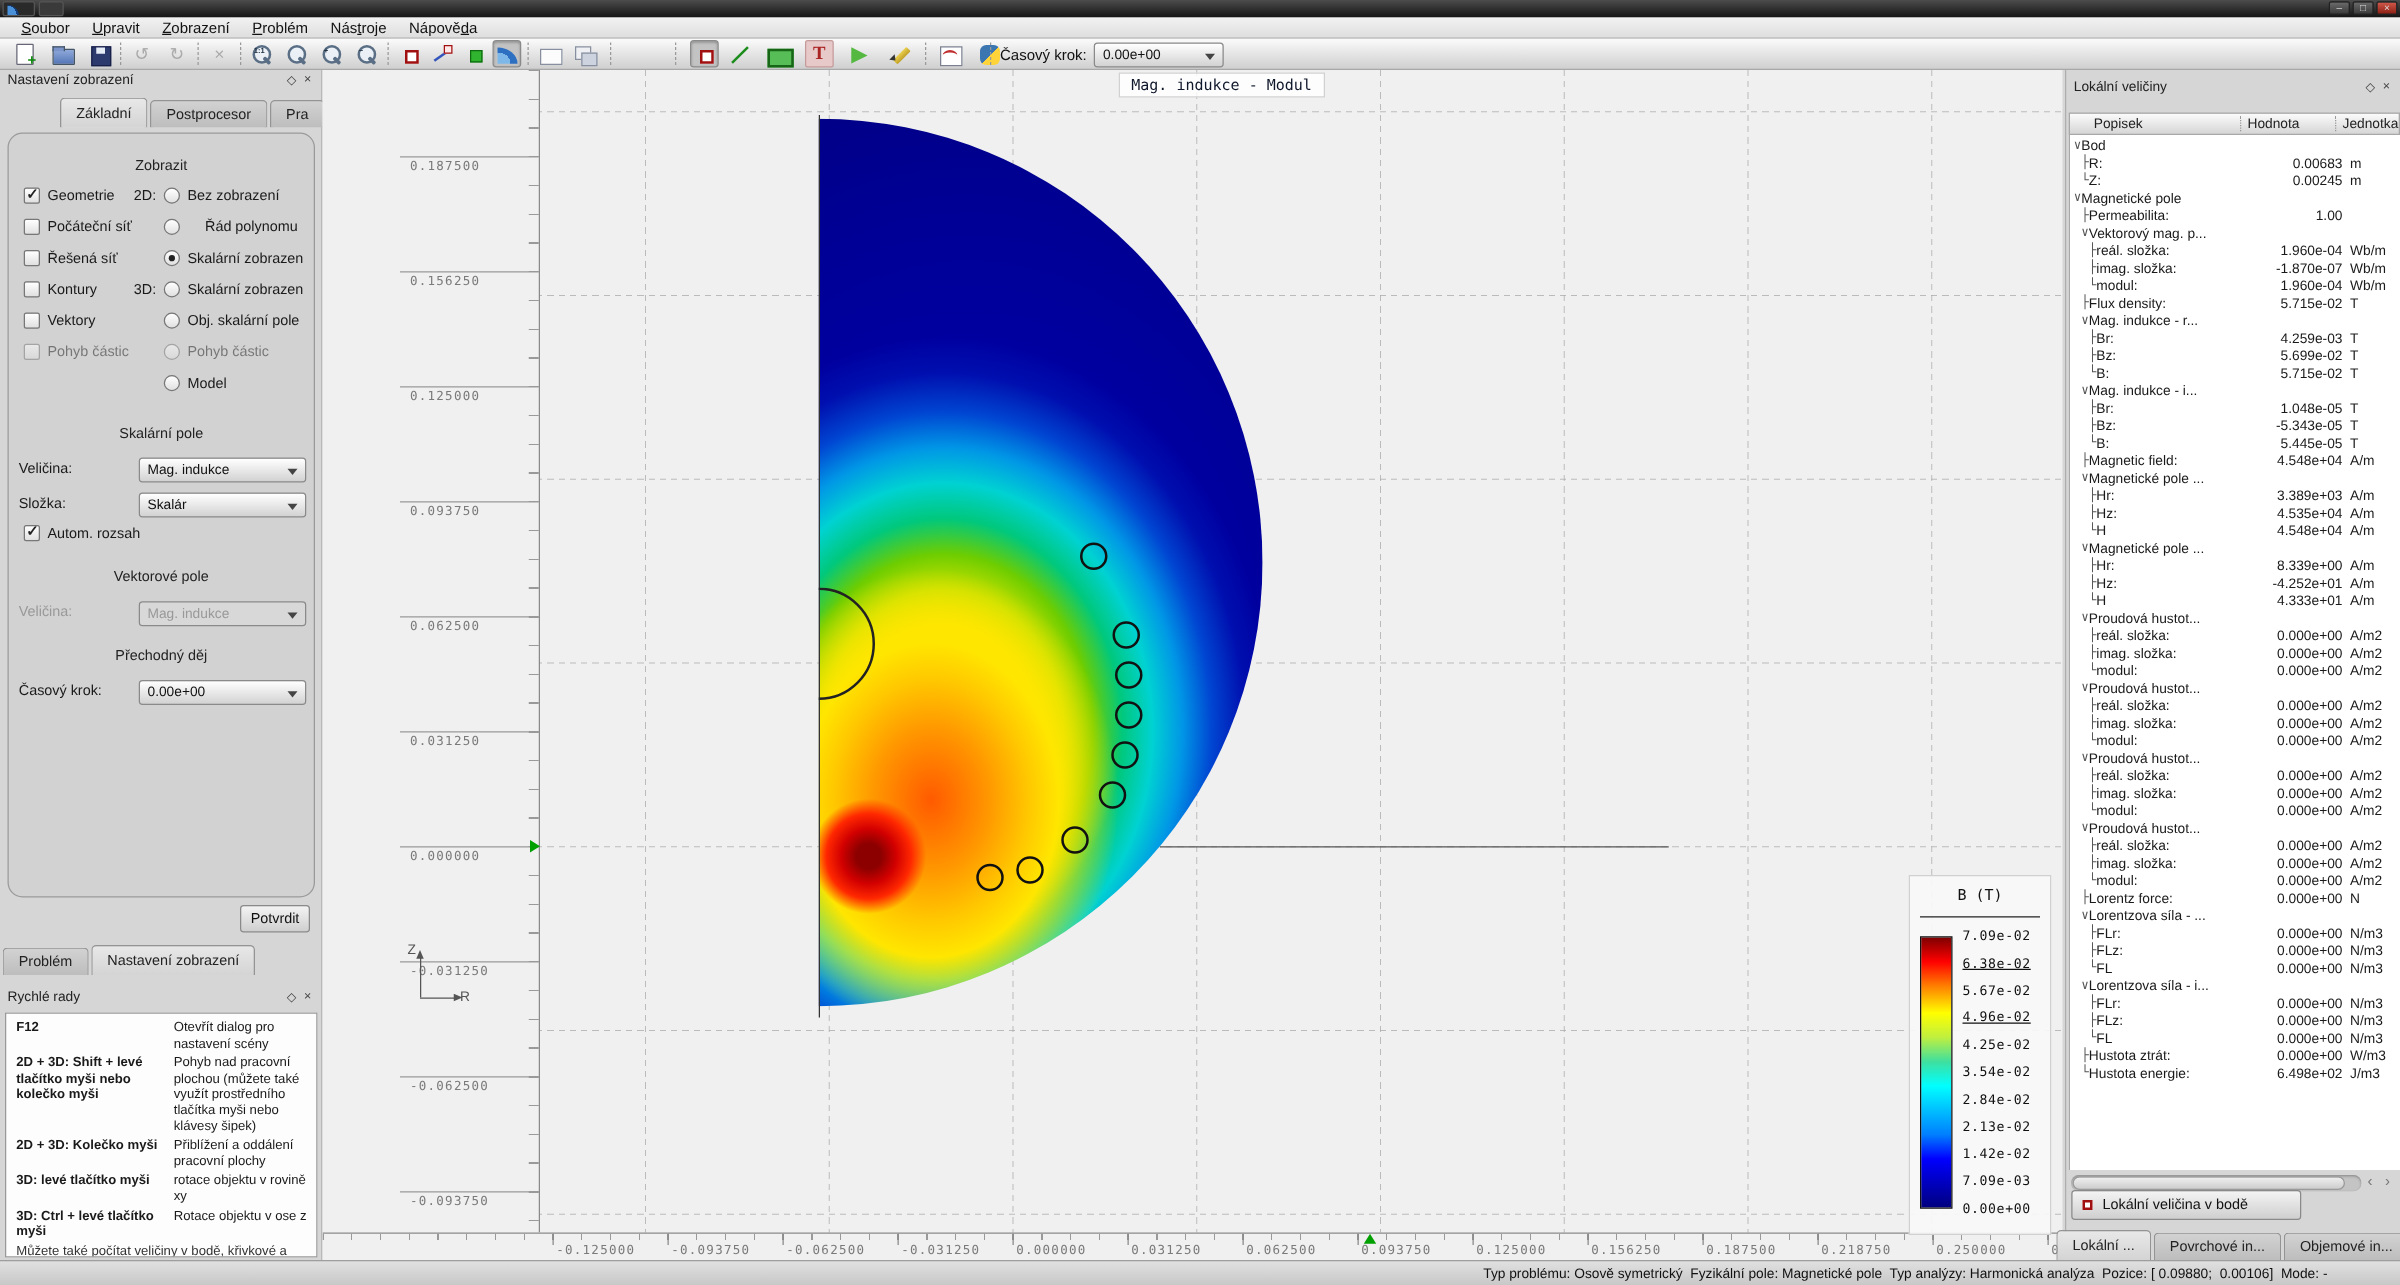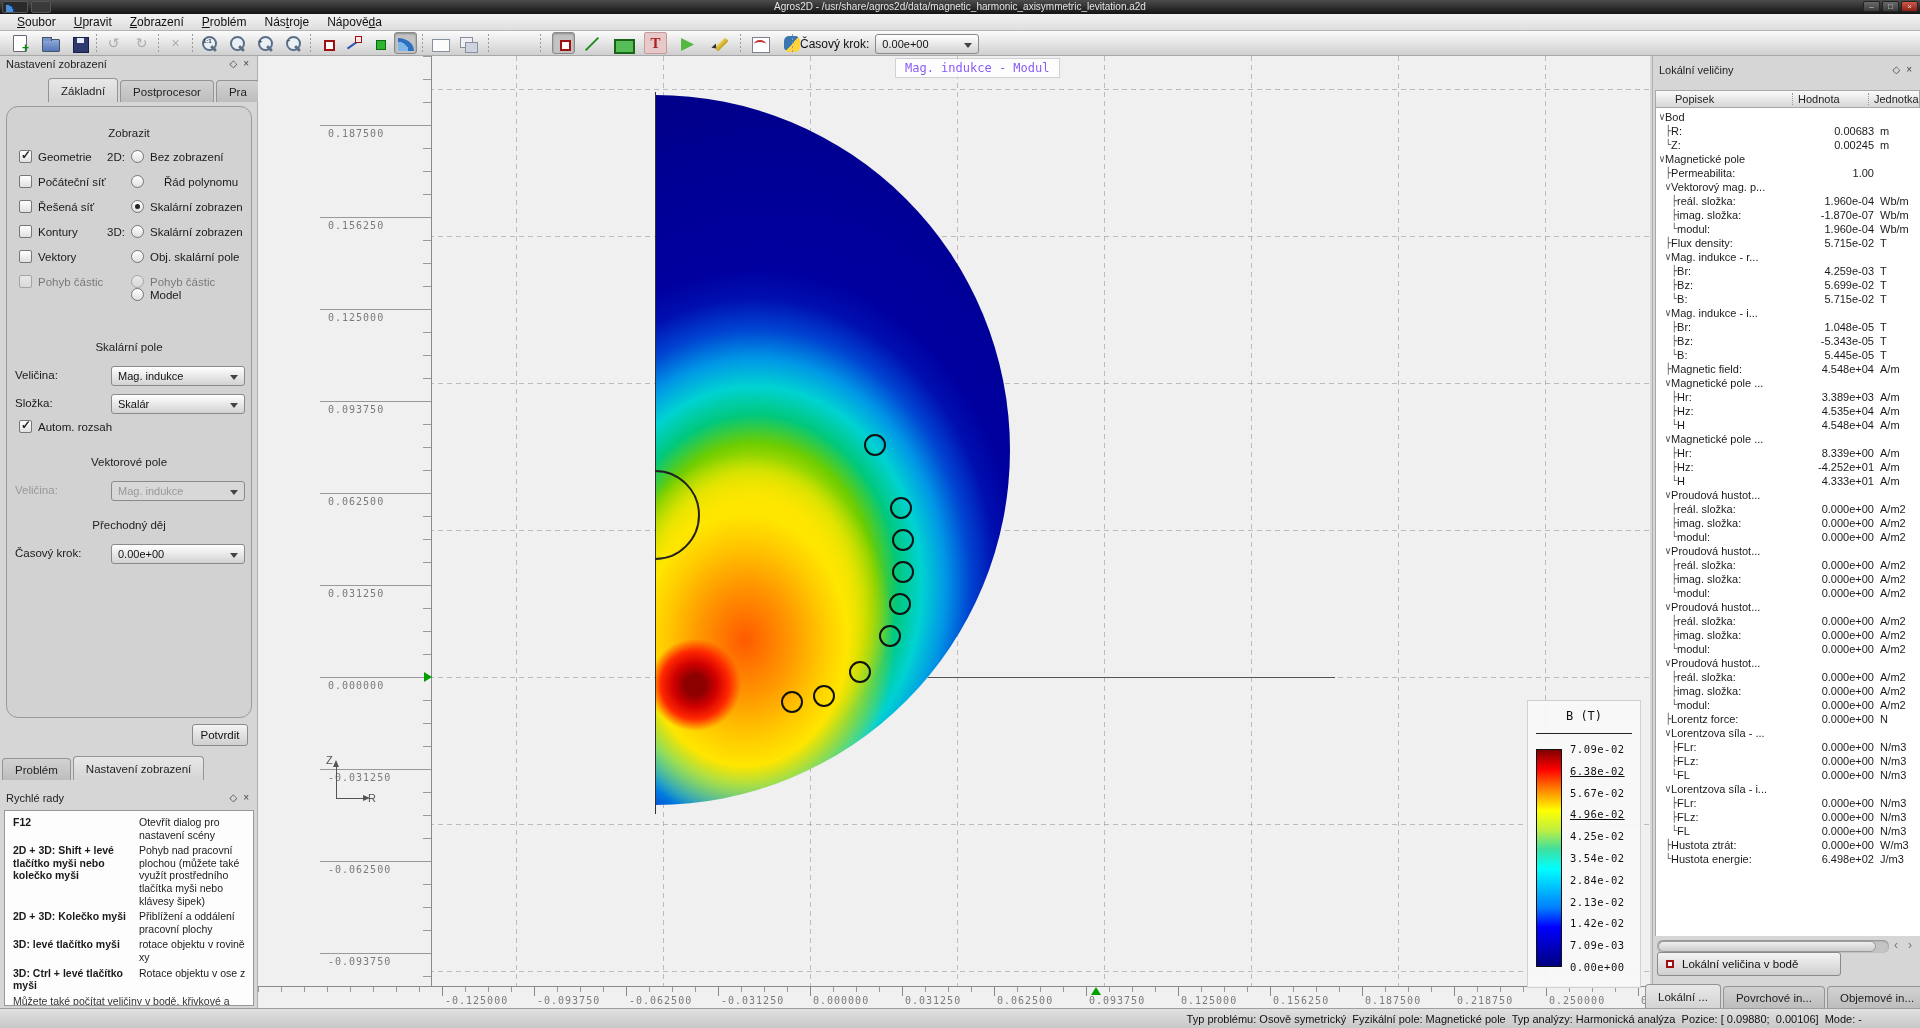--- a/index.html
+++ b/index.html
@@ -131,21 +131,21 @@
       radial-gradient(ellipse 150px 185px at 90px 545px, #ff5a00 0%, #ff9600 30%, #ffc800 52%, #ffe600 68%, rgba(255,230,0,0) 100%),
       radial-gradient(ellipse 265px 315px at 100px 490px, #ffe600 26%, #c8e100 36%, #6ecd00 45%, #00c87d 54%, #00d2d2 63%, #0096e6 72%, #0046d2 81%, #000faf 91%, rgba(0,10,150,0) 100%),
       radial-gradient(ellipse 430px 530px at 120px 450px, #0000bb 0%, #000096 70%, #000080 100%); }
   .axisline { position:absolute; left:397px; top:36px; width:1px; height:722px; background:#333; }
   .zline { position:absolute; left:670px; top:621px; width:407px; height:1px; background:#555; }
   .coil { position:absolute; width:22px; height:22px; border:2px solid #111; border-radius:50%; }
   .garc { position:absolute; left:352px; top:414px; width:90px; height:90px; border:2px solid #222;
     border-radius:50%; clip-path:inset(0 0 0 50%); }
   .overlaylbl { position:absolute; left:637px; top:2px; padding:2px 9px;
     background:rgba(255,255,255,.82); border:1px solid rgba(180,180,180,.6);
-    font-family:"DejaVu Sans Mono", monospace; font-size:12px; color:#8b5cf6; }
+    font-family:"DejaVu Sans Mono", monospace; font-size:12px; color:#0f172a; }
 
   
   .yruler { position:absolute; left:0; top:0; width:174px; height:930px; background:#f0f0f0; border-right:1px solid #8a8a8a; }
   .yruler::after { content:""; position:absolute; right:0; top:0; width:8px; height:100%;
     background:repeating-linear-gradient(to bottom,#999 0 1px,transparent 1px 23px); }
   .ytick { position:absolute; left:62px; right:0; border-top:1px solid #999; }
   .ytick .ylt { position:absolute; left:8px; top:2px; font-family:"DejaVu Sans Mono", monospace; font-size:10px; color:#7a7a7a; letter-spacing:1px; }
   .xruler { position:absolute; left:0; top:930px; width:1392px; height:22px; background:#f0f0f0; border-top:1px solid #8a8a8a; }
   .xruler::before { content:""; position:absolute; left:0; top:0; width:100%; height:5px;
     background:repeating-linear-gradient(to right,#999 0 1px,transparent 1px 23px); }
@@ -205,21 +205,20 @@
     background:linear-gradient(#e0e0e0,#c8c8c8); border-top:1px solid #9e9e9e;
     font-size:11px; color:#111; display:flex; align-items:center; justify-content:flex-end;
     padding-right:58px; white-space:pre; }
 </style>
 </head>
 <body>
 
 <div class="titlebar">
   <span class="appicon"></span>
   <span class="appicon2"></span>
-  <span class="ttext">Agros2D - /usr/share/agros2d/data/magnetic_harmonic_axisymmetric_levitation.a2d</span>
   <span class="winbtns">
     <span class="wbtn">–</span>
     <span class="wbtn">□</span>
     <span class="wbtn close">×</span>
   </span>
 </div>
 
 <div class="menubar">
 
     <span class="mi"><span></span><u>S</u><span>oubor</span></span>
@@ -453,21 +452,21 @@
           <span class="rd"></span>
           <span>Obj. skalární pole</span>
         </label>
 
         <label class="rdrow disabled" style="left: 124px; top: 166px;">
           <span class="rd-side" style="left:-24px;"></span>
           <span class="rd"></span>
           <span>Pohyb částic</span>
         </label>
 
-        <label class="rdrow" style="left: 124px; top: 179px;">
+        <label class="rdrow" style="left: 124px; top: 191px;">
           <span class="rd-side" style="left:-24px;"></span>
           <span class="rd"></span>
           <span>Model</span>
         </label>
       </div>
     <div>
 
         <div class="crow" style="top: 259px;">
           <span class="clabel">Veličina:</span>
           <span class="combo">

